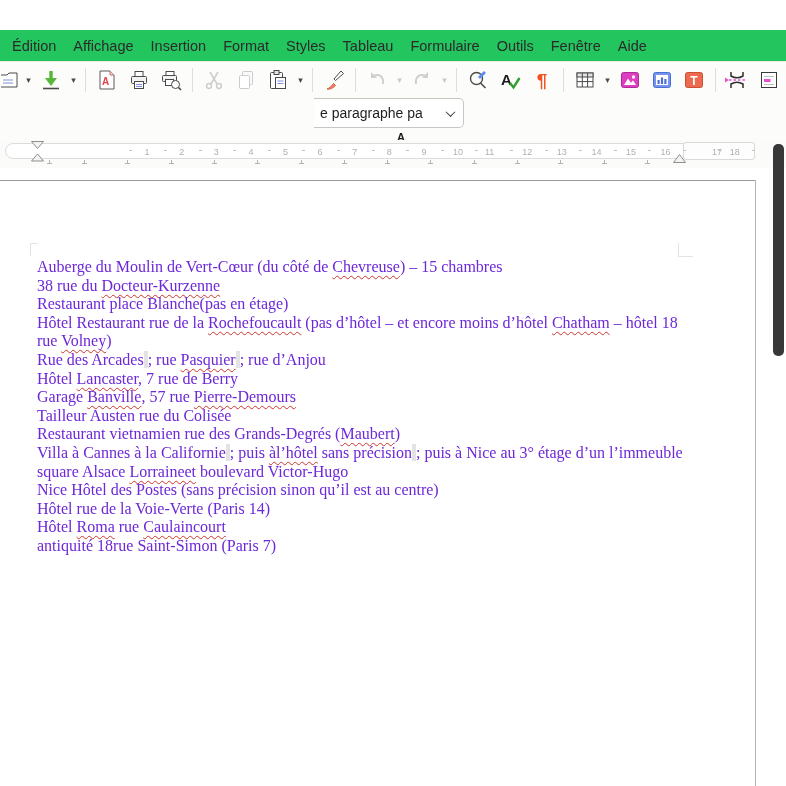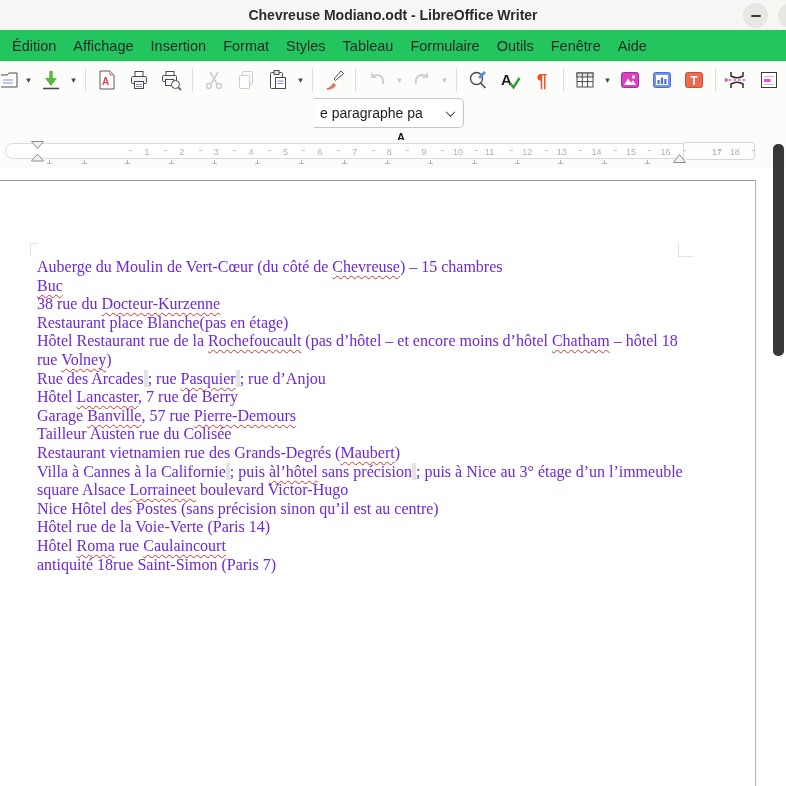--- a/index.html
+++ b/index.html
@@ -90,27 +90,20 @@
   .vthumb { position:absolute; right:2px; top:4px; width:11px; height:212px;
             background:#383838; border-radius:5px; }
 
   svg { display:block; }
 </style>
 </head>
 <body>
 
 <div class="window">
 
-  <div class="titlebar">
-    <div class="title">Chevreuse Modiano.odt - LibreOffice Writer</div>
-    <div class="win-btn minimize">
-        <span class="dash"></span>
-      </div>
-    <div class="win-btn partial"></div>
-  </div>
 
   <nav class="menubar" id="menubar">
       <div class="menu-item">Édition</div>
       <div class="menu-item">Affichage</div>
       <div class="menu-item">Insertion</div>
       <div class="menu-item">Format</div>
       <div class="menu-item">Styles</div>
       <div class="menu-item">Tableau</div>
       <div class="menu-item">Formulaire</div>
       <div class="menu-item">Outils</div>
@@ -440,21 +433,20 @@
     </svg>
   </div>
 
   <div class="docarea">
     <div class="page-top-border"></div>
     <div class="page-right-border"></div>
     <div class="corner-left"></div>
     <div class="corner-right"></div>
     <div class="text-block" id="text-block">
         <div class="para">Auberge du Moulin de Vert-Cœur (du côté de <span class="misspelled">Chevreuse</span>) – 15 chambres</div>
-        <div class="para"><span class="misspelled">Buc</span></div>
         <div class="para">38 rue du <span class="misspelled">Docteur-Kurzenne</span></div>
         <div class="para">Restaurant place Blanche(pas en étage)</div>
         <div class="para">Hôtel Restaurant rue de la <span class="misspelled">Rochefoucault</span> (pas d’hôtel – et encore moins d’hôtel <span class="misspelled">Chatham</span> – hôtel 18 rue <span class="misspelled">Volney</span>)</div>
         <div class="para">Rue des Arcades<span class="nbsp">&nbsp;</span>; rue <span class="misspelled">Pasquier</span><span class="nbsp">&nbsp;</span>; rue d’Anjou</div>
         <div class="para">Hôtel <span class="misspelled">Lancaster</span>, 7 rue de Berry</div>
         <div class="para">Garage <span class="misspelled">Banville</span>, 57 rue <span class="misspelled">Pierre-Demours</span></div>
         <div class="para">Tailleur Austen rue du Colisée</div>
         <div class="para">Restaurant vietnamien rue des Grands-Degrés (<span class="misspelled">Maubert</span>)</div>
         <div class="para">Villa à Cannes à la Californie<span class="nbsp">&nbsp;</span>; puis <span class="misspelled">àl’hôtel</span> sans précision<span class="nbsp">&nbsp;</span>; puis à Nice au 3° étage d’un l’immeuble square Alsace <span class="misspelled">Lorraineet</span> boulevard Victor-Hugo</div>
         <div class="para">Nice Hôtel des Postes (sans précision sinon qu’il est au centre)</div>

